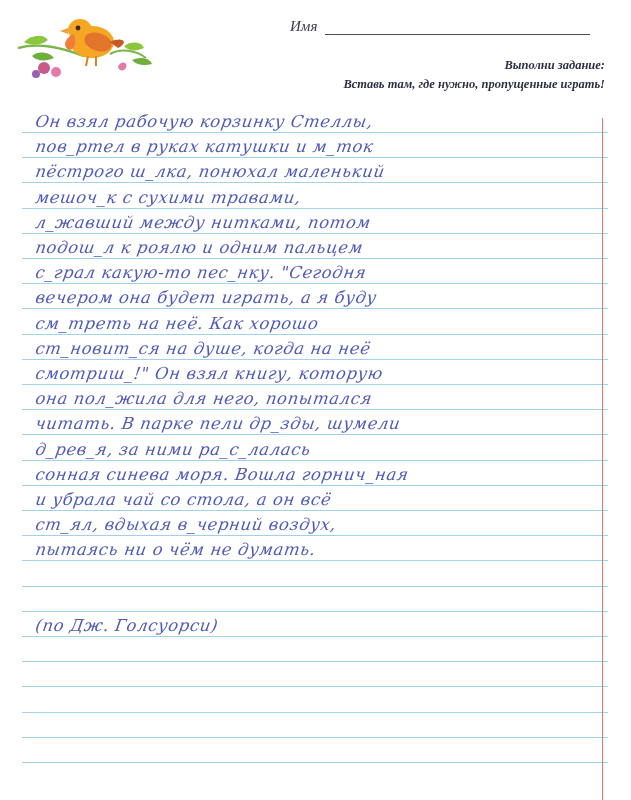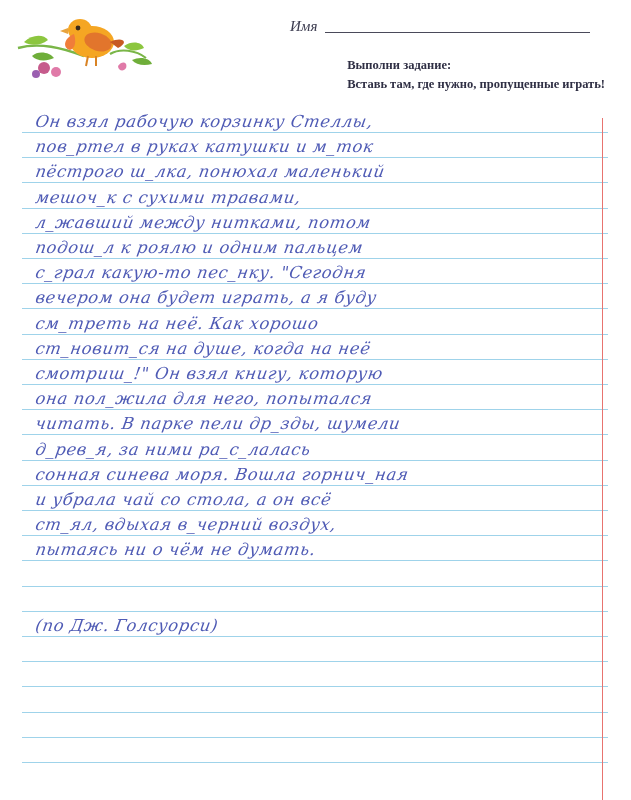--- a/index.html
+++ b/index.html
@@ -30,39 +30,42 @@
     top: 8px;
     width: 140px;
     height: 80px;
   }
   .name-line {
     position: absolute;
     left: 290px;
     top: 18px;
     width: 300px;
     display: flex;
+    align-items: flex-end;
   }
   .name-label {
     font-family: "Liberation Serif", serif;
     font-style: italic;
     font-size: 15px;
     color: #3b3b4f;
     padding-right: 8px;
     white-space: nowrap;
   }
   .name-rule {
     flex: 1;
     border-bottom: 1px solid #4a4a5a;
     height: 14px;
   }
   .task {
     position: absolute;
     right: 26px;
     top: 56px;
+    text-align: right;
     font-family: "Liberation Serif", serif;
+    font-style: italic;
     font-weight: bold;
     font-size: 12.5px;
     color: #2f2f44;
     line-height: 1.5;
   }
 
   
   .sheet {
     position: absolute;
     left: 0;

